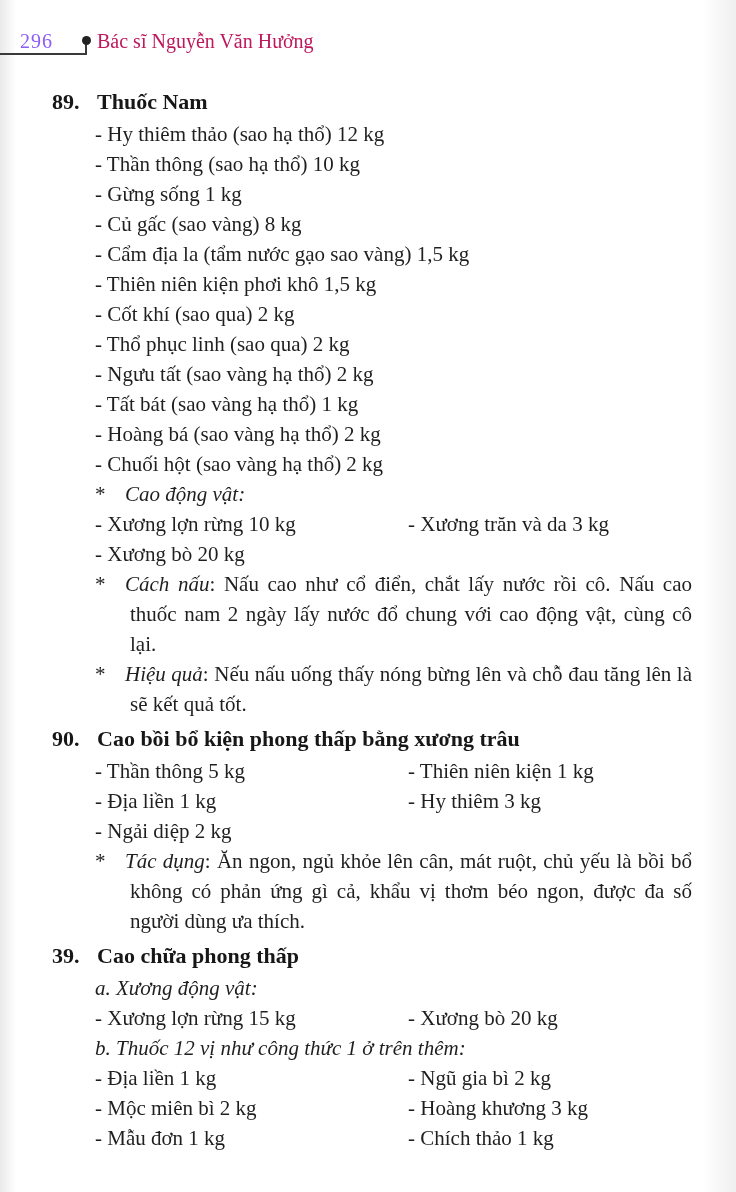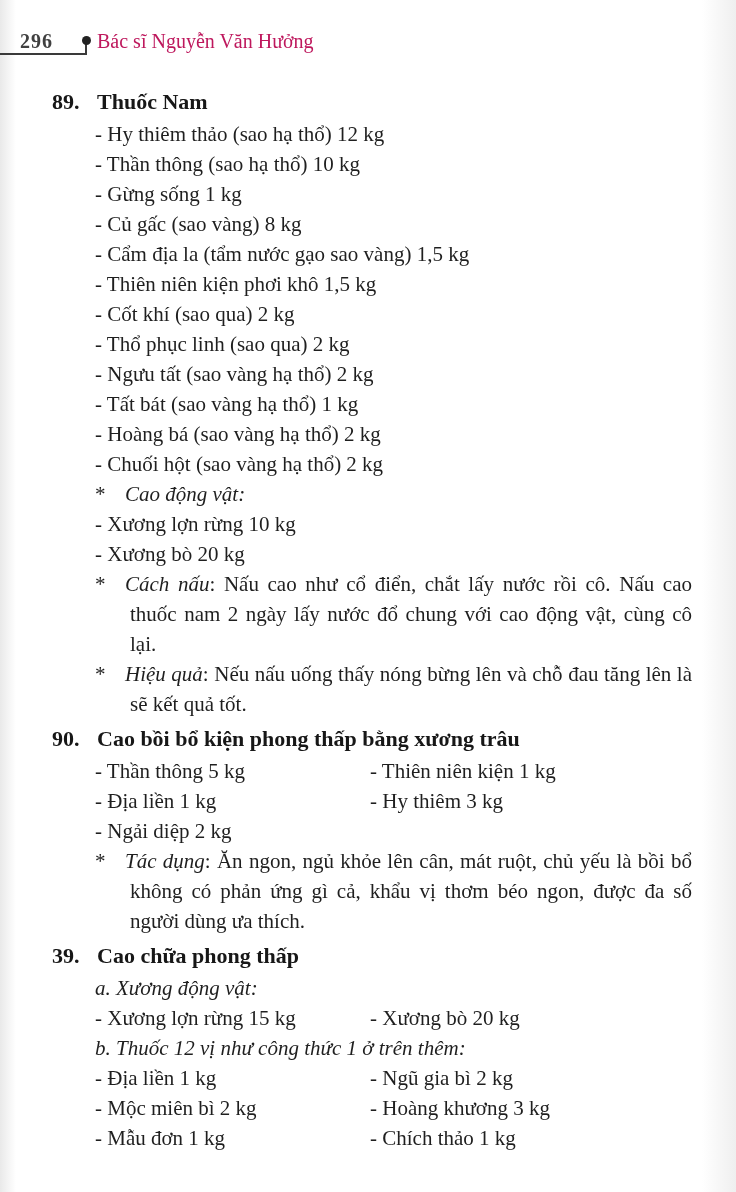--- a/index.html
+++ b/index.html
@@ -24,21 +24,21 @@
   .edge-right {
     position: absolute; right: 0; top: 0; bottom: 0; width: 34px;
     background: linear-gradient(to left, #efefef, rgba(255,255,255,0));
     pointer-events: none;
   }
 
   
   .running-header { position: absolute; top: 28px; left: 0; right: 0; height: 30px; }
   .page-number {
     position: absolute; left: 20px; top: 2px;
-    font-size: 20px; font-weight: bold; letter-spacing: 1px; color: #404040;
+    font-size: 20px; font-weight: normal; letter-spacing: 1px; color: #8b5cf6;
   }
   .pn-rule {
     position: absolute; left: 0; top: 25px; width: 87px; height: 2px;
     background: #3a3a3a;
   }
   .pn-riser {
     position: absolute; left: 85px; top: 14px; width: 2px; height: 12px;
     background: #3a3a3a;
   }
   .pn-dot {
@@ -54,21 +54,21 @@
   .content {
     position: absolute; left: 52px; top: 82px; width: 640px;
     font-size: 21px; line-height: 30px; color: #1f1f1f;
   }
   .heading {
     display: flex; font-weight: bold; font-size: 22px; line-height: 30px;
     margin: 5px 0 2px 0; color: #171717;
   }
   .heading .num { width: 45px; flex: none; }
   .item { padding-left: 43px; }
-  .pair { display: flex; padding-left: 43px; }
+  .pair { display: flex; padding-left: 43px; gap: 38px; }
   .pair .col-l { width: 275px; flex: none; }
   .star-line { padding-left: 43px; }
   .star-line .star { display: inline-block; width: 30px; }
   .star-para {
     padding-left: 78px; text-indent: -35px; text-align: justify;
   }
   .star-para .star { display: inline-block; width: 30px; text-indent: 0; }
   .italic-line { padding-left: 43px; font-style: italic; }
   i { font-style: italic; }
 </style>
@@ -100,20 +100,21 @@
       <div class="item">- Thiên niên kiện phơi khô 1,5 kg</div>
       <div class="item">- Cốt khí (sao qua) 2 kg</div>
       <div class="item">- Thổ phục linh (sao qua) 2 kg</div>
       <div class="item">- Ngưu tất (sao vàng hạ thổ) 2 kg</div>
       <div class="item">- Tất bát (sao vàng hạ thổ) 1 kg</div>
       <div class="item">- Hoàng bá (sao vàng hạ thổ) 2 kg</div>
       <div class="item">- Chuối hột (sao vàng hạ thổ) 2 kg</div>
       <div class="star-line"><span class="star">*</span><i>Cao động vật:</i></div>
       <div class="pair">
         <span class="col-l">- Xương lợn rừng 10 kg</span>
+        <span class="col-r">- Xương trăn và da 3 kg</span>
       </div>
       <div class="item">- Xương bò 20 kg</div>
       <div class="star-para"><span class="star">*</span><i>Cách nấu</i>: Nấu cao như cổ điển, chắt lấy nước rồi cô. Nấu cao thuốc nam 2 ngày lấy nước đổ chung với cao động vật, cùng cô lại.</div>
       <div class="star-para"><span class="star">*</span><i>Hiệu quả</i>: Nếu nấu uống thấy nóng bừng lên và chỗ đau tăng lên là sẽ kết quả tốt.</div>
       <div class="heading">
         <span class="num">90.</span>
         <span class="htext">Cao bồi bổ kiện phong thấp bằng xương trâu</span>
       </div>
       <div class="pair">
         <span class="col-l">- Thần thông 5 kg</span>

